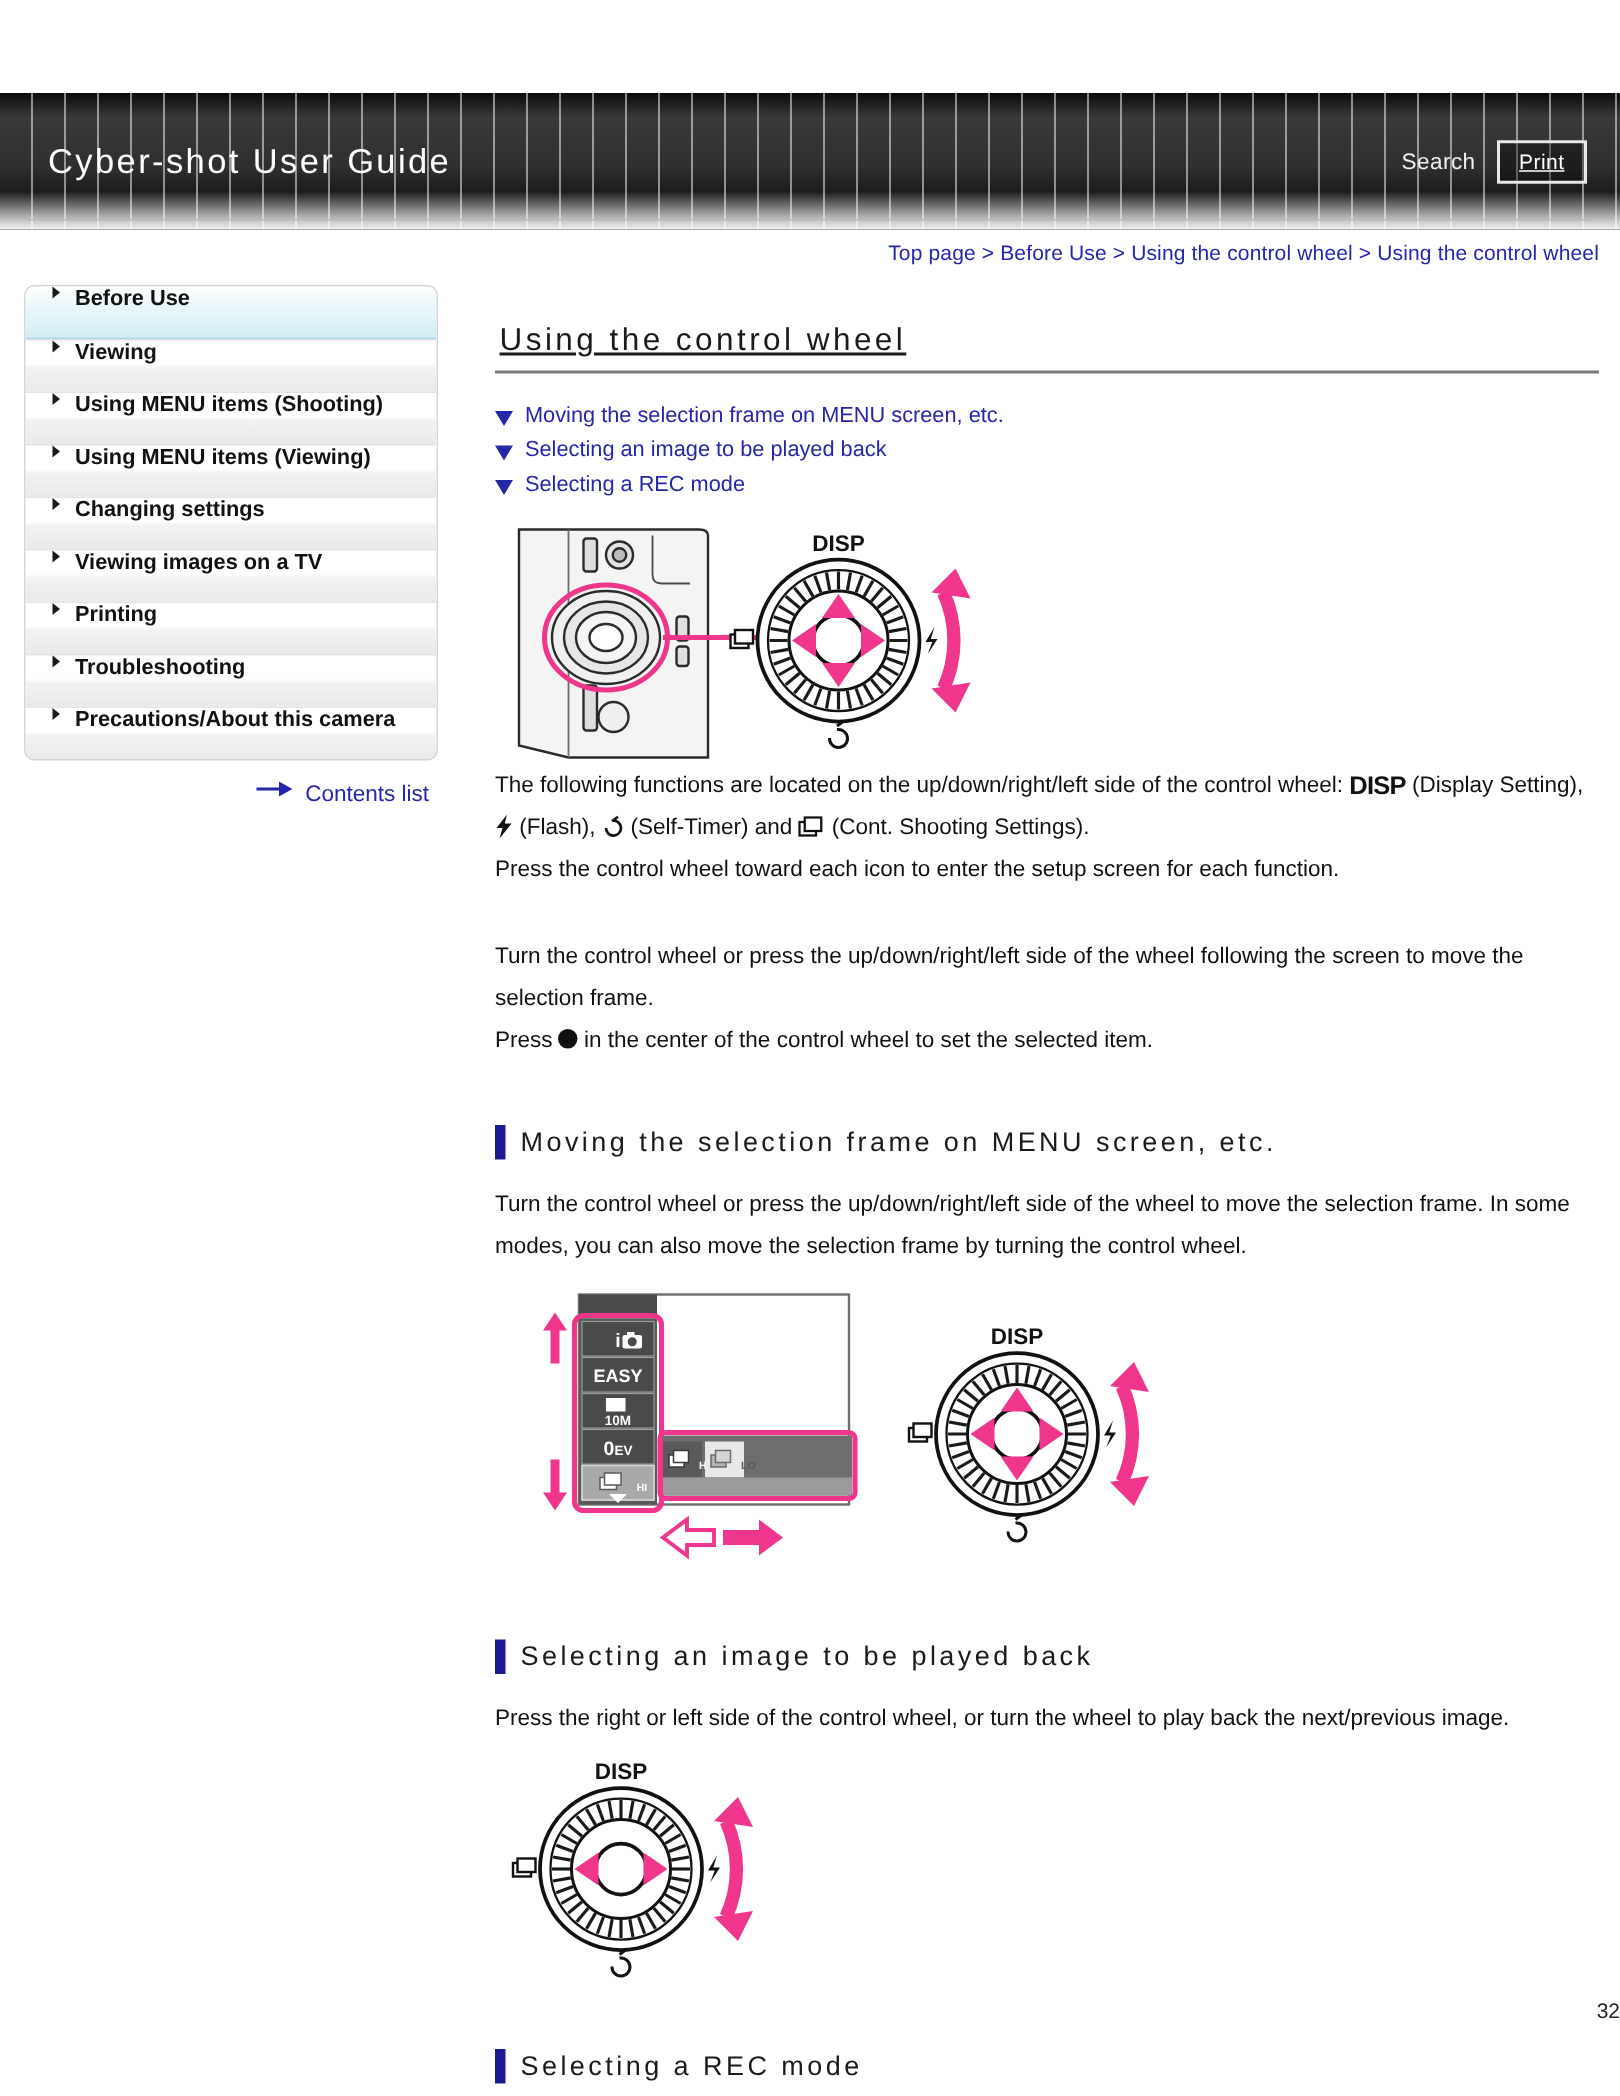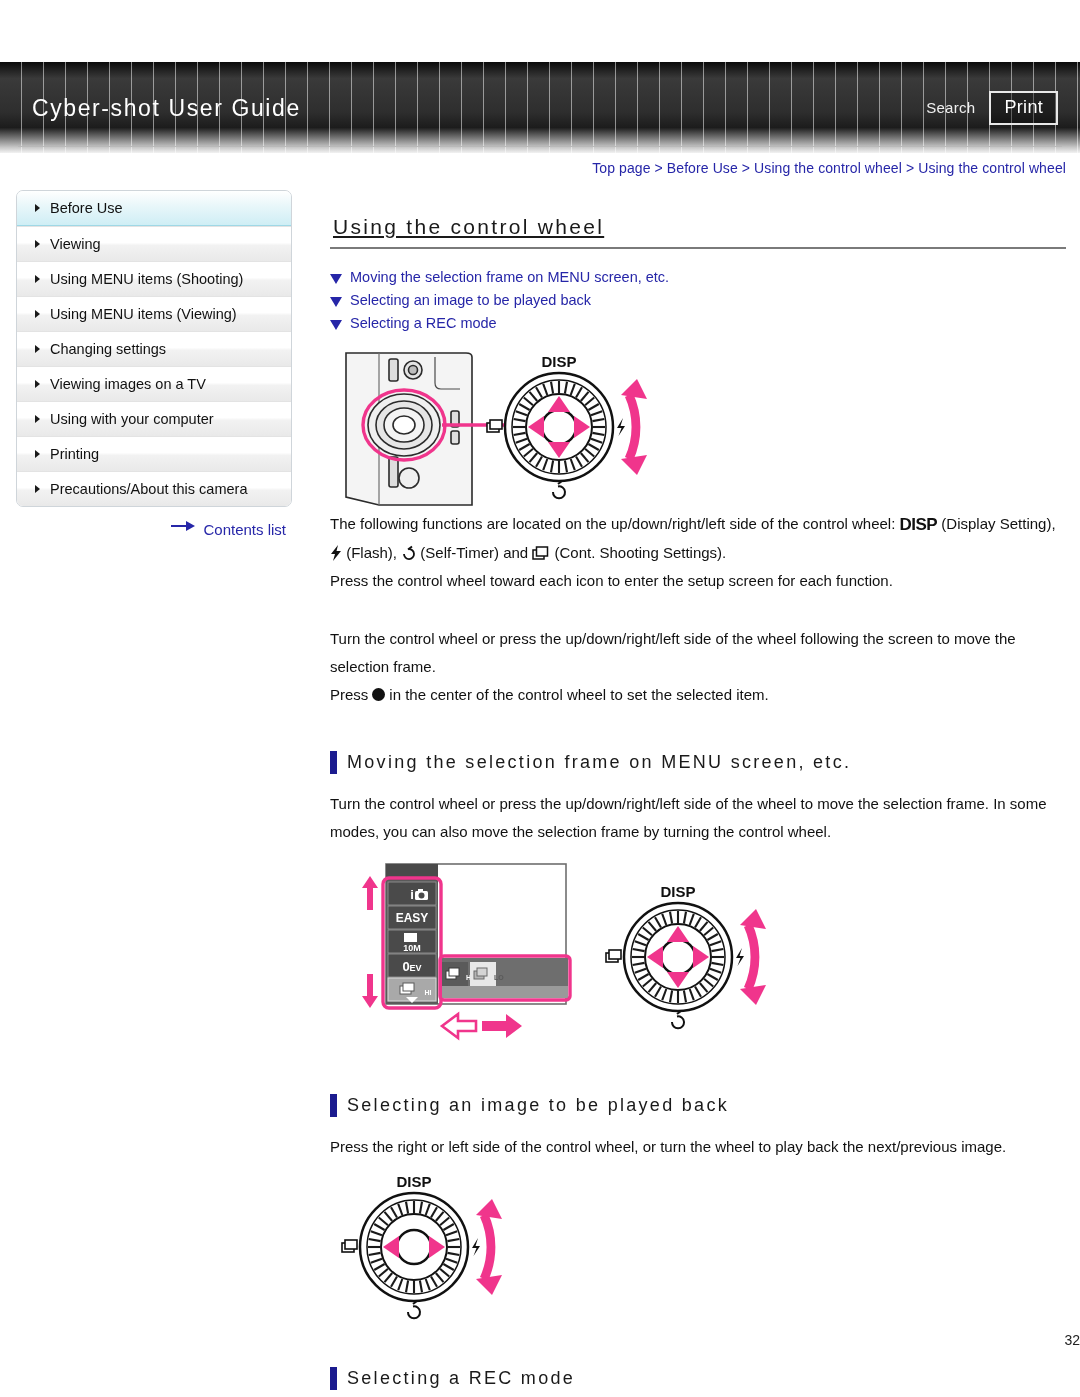--- a/index.html
+++ b/index.html
@@ -62,26 +62,27 @@
     z-index: 3;
   }
   .header-search {
     color: #f0f0f0;
     font-size: 15px;
     cursor: pointer;
     letter-spacing: 0.3px;
   }
   .header-print {
     color: #ffffff;
-    font-size: 18px;
+    font-size: 14px;
     border: 2px solid #e8e8e8;
     padding: 4px 13px 5px 13px;
     cursor: pointer;
     background: rgba(0,0,0,0.35);
     letter-spacing: 0.3px;
+    text-decoration: underline;
   }
   .header-rule {
     position: absolute;
     left: 18px; top: 146px;
     width: 1044px; height: 1px;
     background: #b9b9b9;
   }
 
   
   .sidebar {
@@ -92,27 +93,28 @@
   .nav-list {
     border: 1px solid #cfd5da;
     border-radius: 7px;
     overflow: hidden;
     background: #ffffff;
   }
   .nav-item {
     position: relative;
     height: 35px;
     display: flex;
-    align-items: center;
+    align-items: flex-start;
     padding-left: 18px;
     font-size: 14.5px;
     color: #111;
     cursor: pointer;
     background: linear-gradient(to bottom, #ffffff 0%, #ffffff 46%, #f2f2f2 54%, #e9e9e9 100%);
     box-sizing: border-box;
+    font-weight: bold;
   }
   .nav-item + .nav-item { border-top: 1px solid #e3e3e3; }
   .nav-item.active {
     background: linear-gradient(to bottom, #ffffff 0%, #eaf7fa 40%, #cfeef5 100%);
     border-bottom: 1px solid #9fd8e6;
   }
   .nav-bullet {
     width: 0; height: 0;
     border-left: 5px solid #1a1a1a;
     border-top: 4px solid transparent;
@@ -301,25 +303,25 @@
     <div class="nav-item">
       <span class="nav-bullet"></span>
       <span>Changing settings</span>
     </div>
     <div class="nav-item">
       <span class="nav-bullet"></span>
       <span>Viewing images on a TV</span>
     </div>
     <div class="nav-item">
       <span class="nav-bullet"></span>
-      <span>Using with your computer</span>
-    </div>
-    <div class="nav-item">
-      <span class="nav-bullet"></span>
       <span>Printing</span>
+    </div>
+    <div class="nav-item">
+      <span class="nav-bullet"></span>
+      <span>Troubleshooting</span>
     </div>
     <div class="nav-item">
       <span class="nav-bullet"></span>
       <span>Precautions/About this camera</span>
     </div>
   </div>
 
   <div class="contents-link">
     <span class="contents-arrow"></span>
     <span class="contents-label">Contents list</span>

